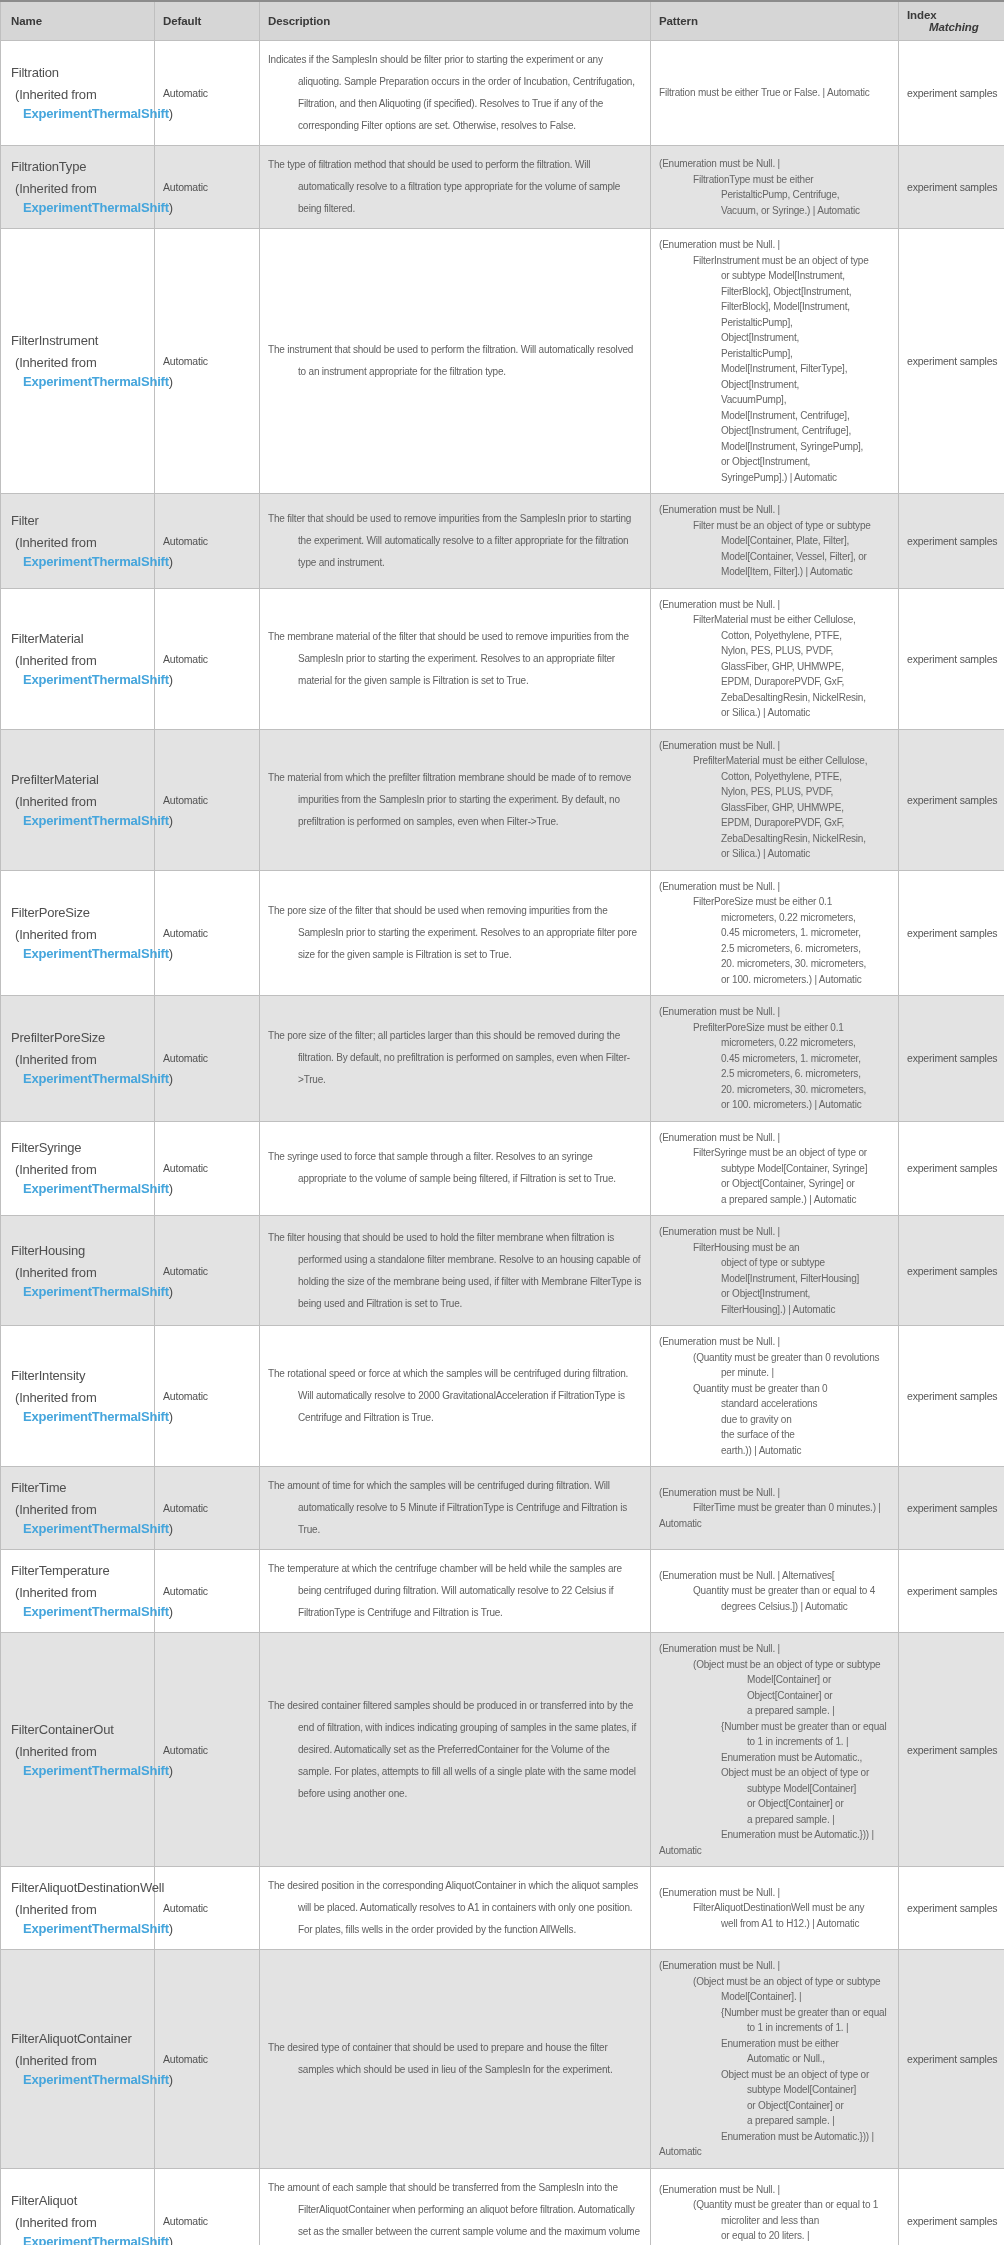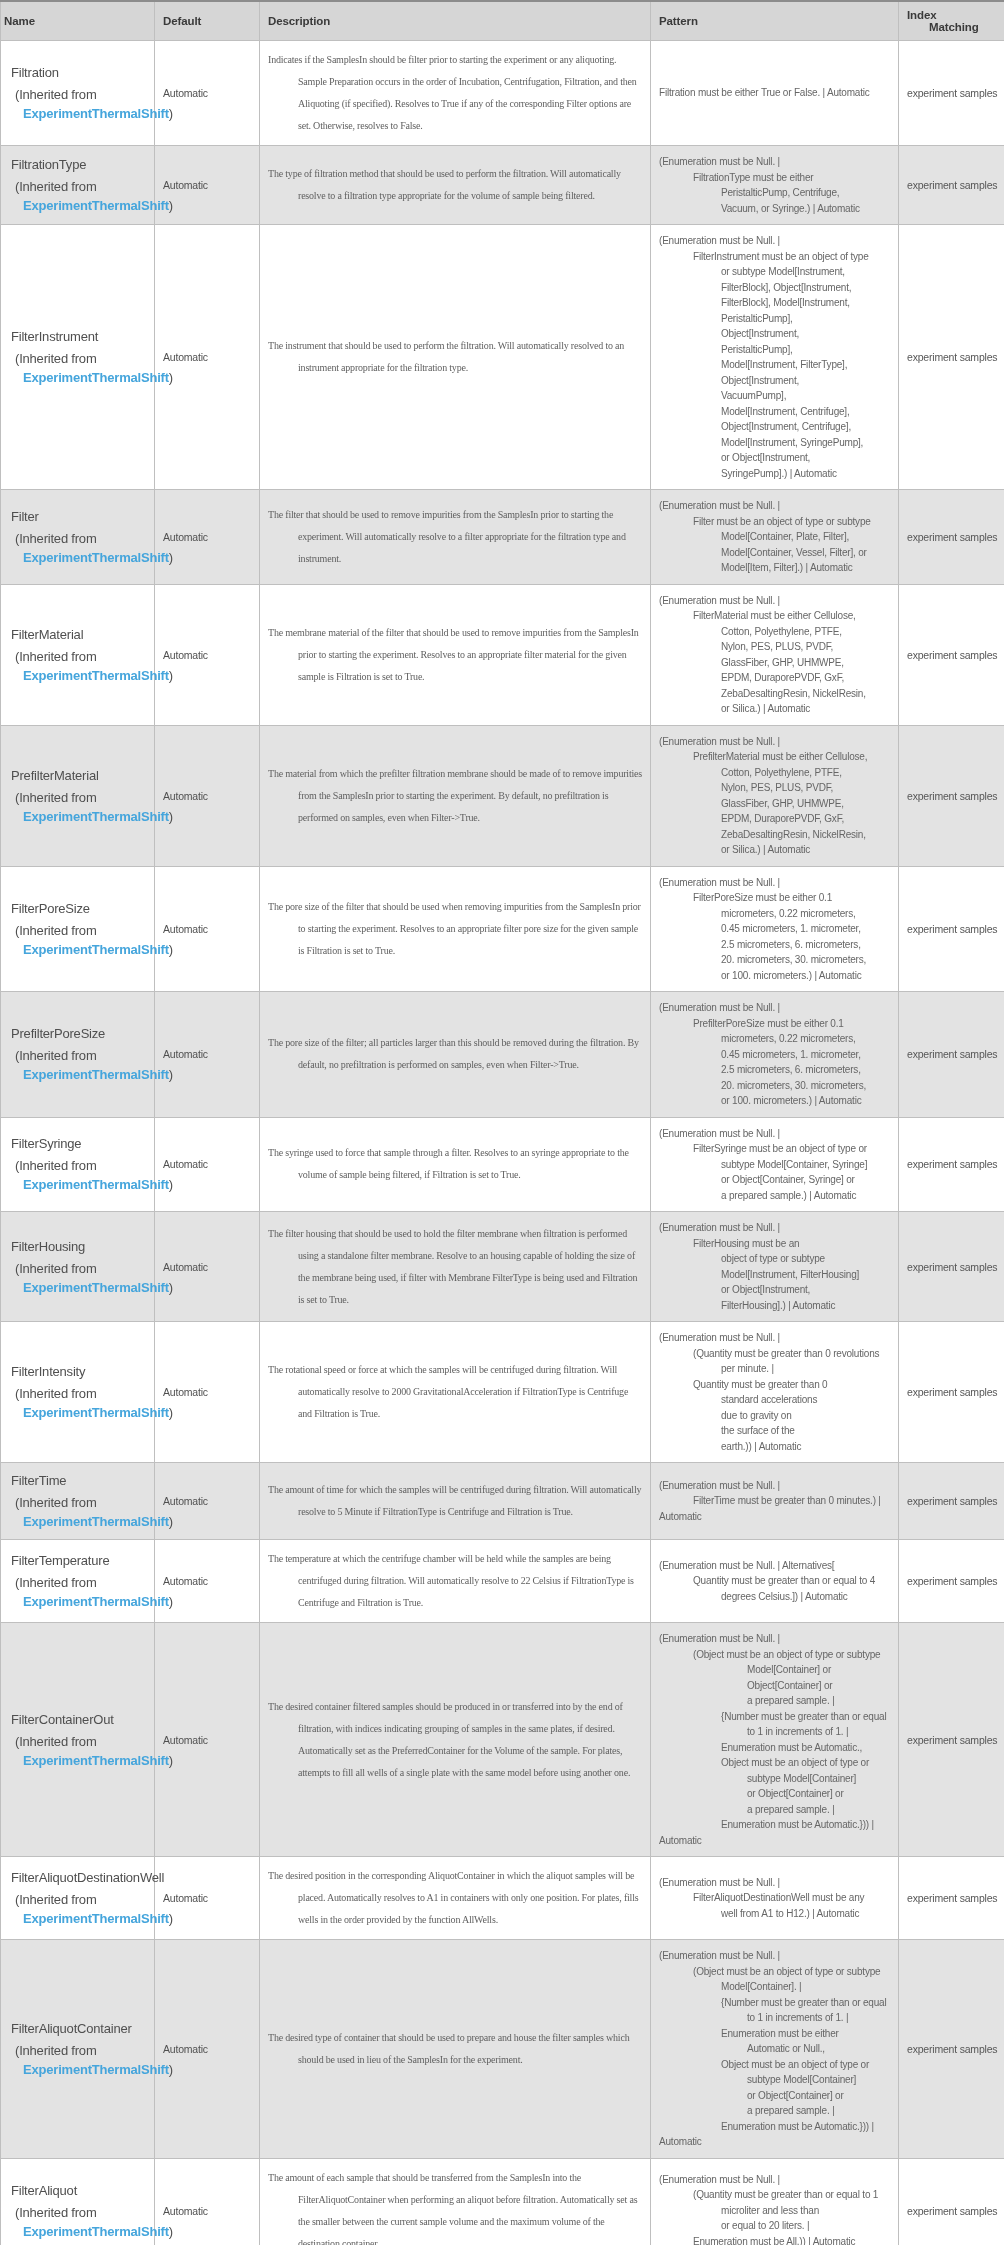--- a/index.html
+++ b/index.html
@@ -6,30 +6,30 @@
   .doc-table{
     width:1004px;border-collapse:collapse;table-layout:fixed;
     border-top:2px solid #8c8c8c;border-bottom:2px solid #8c8c8c;
     border-left:1px solid #b3b3b3;border-right:1px solid #b3b3b3;
   }
   .doc-table th,.doc-table td{border:1px solid #bfbfbf;vertical-align:middle;}
   thead th{
     background:#d6d6d6;color:#3a3a3a;font-size:11.5px;font-weight:bold;
     text-align:left;padding:7px 8px;border-bottom:1px solid #9d9d9d;letter-spacing:-0.1px;
   }
-  thead th.first{padding-left:3px;}
-  .hdr-ind{padding-left:22px;}
+  thead th.first{padding-left:10px;}
+  .hdr-ind{padding-left:22px;font-style:italic;}
   tbody tr{background:#ffffff;}
   tbody tr:nth-child(even){background:#e3e3e3;}
   td.name-cell{padding:8px 4px 8px 10px;color:#4f4f4f;font-size:13px;line-height:19px;letter-spacing:-0.2px;}
   .inh1{padding-left:4px;margin-top:3px;}
   .inh2{padding-left:12px;}
   a.link{color:#45a5dc;text-decoration:none;cursor:pointer;font-weight:bold;}
   td.default-cell{padding:8px 4px 8px 8px;color:#505050;font-size:10.5px;letter-spacing:-0.2px;}
-  td.desc-cell{padding:8px 8px;color:#616161;font-size:10px;line-height:22px;letter-spacing:-0.2px;font-family:Liberation Serif, serif;}
+  td.desc-cell{padding:8px 8px;color:#616161;font-size:10px;line-height:22px;letter-spacing:-0.2px;}
   .desc-text{padding-left:30px;text-indent:-30px;}
   td.pattern-cell{padding:8px 2px 8px 8px;color:#666;font-size:10px;line-height:15.5px;letter-spacing:-0.2px;}
   .pl{padding-left:0;}
   .pl.i1{padding-left:34px;}
   .pl.i2{padding-left:62px;}
   .pl.i3{padding-left:88px;}
   td.index-cell{padding:8px 2px 8px 8px;color:#575757;font-size:10.5px;letter-spacing:-0.2px;}
 </style>
 </head>
 <body>

